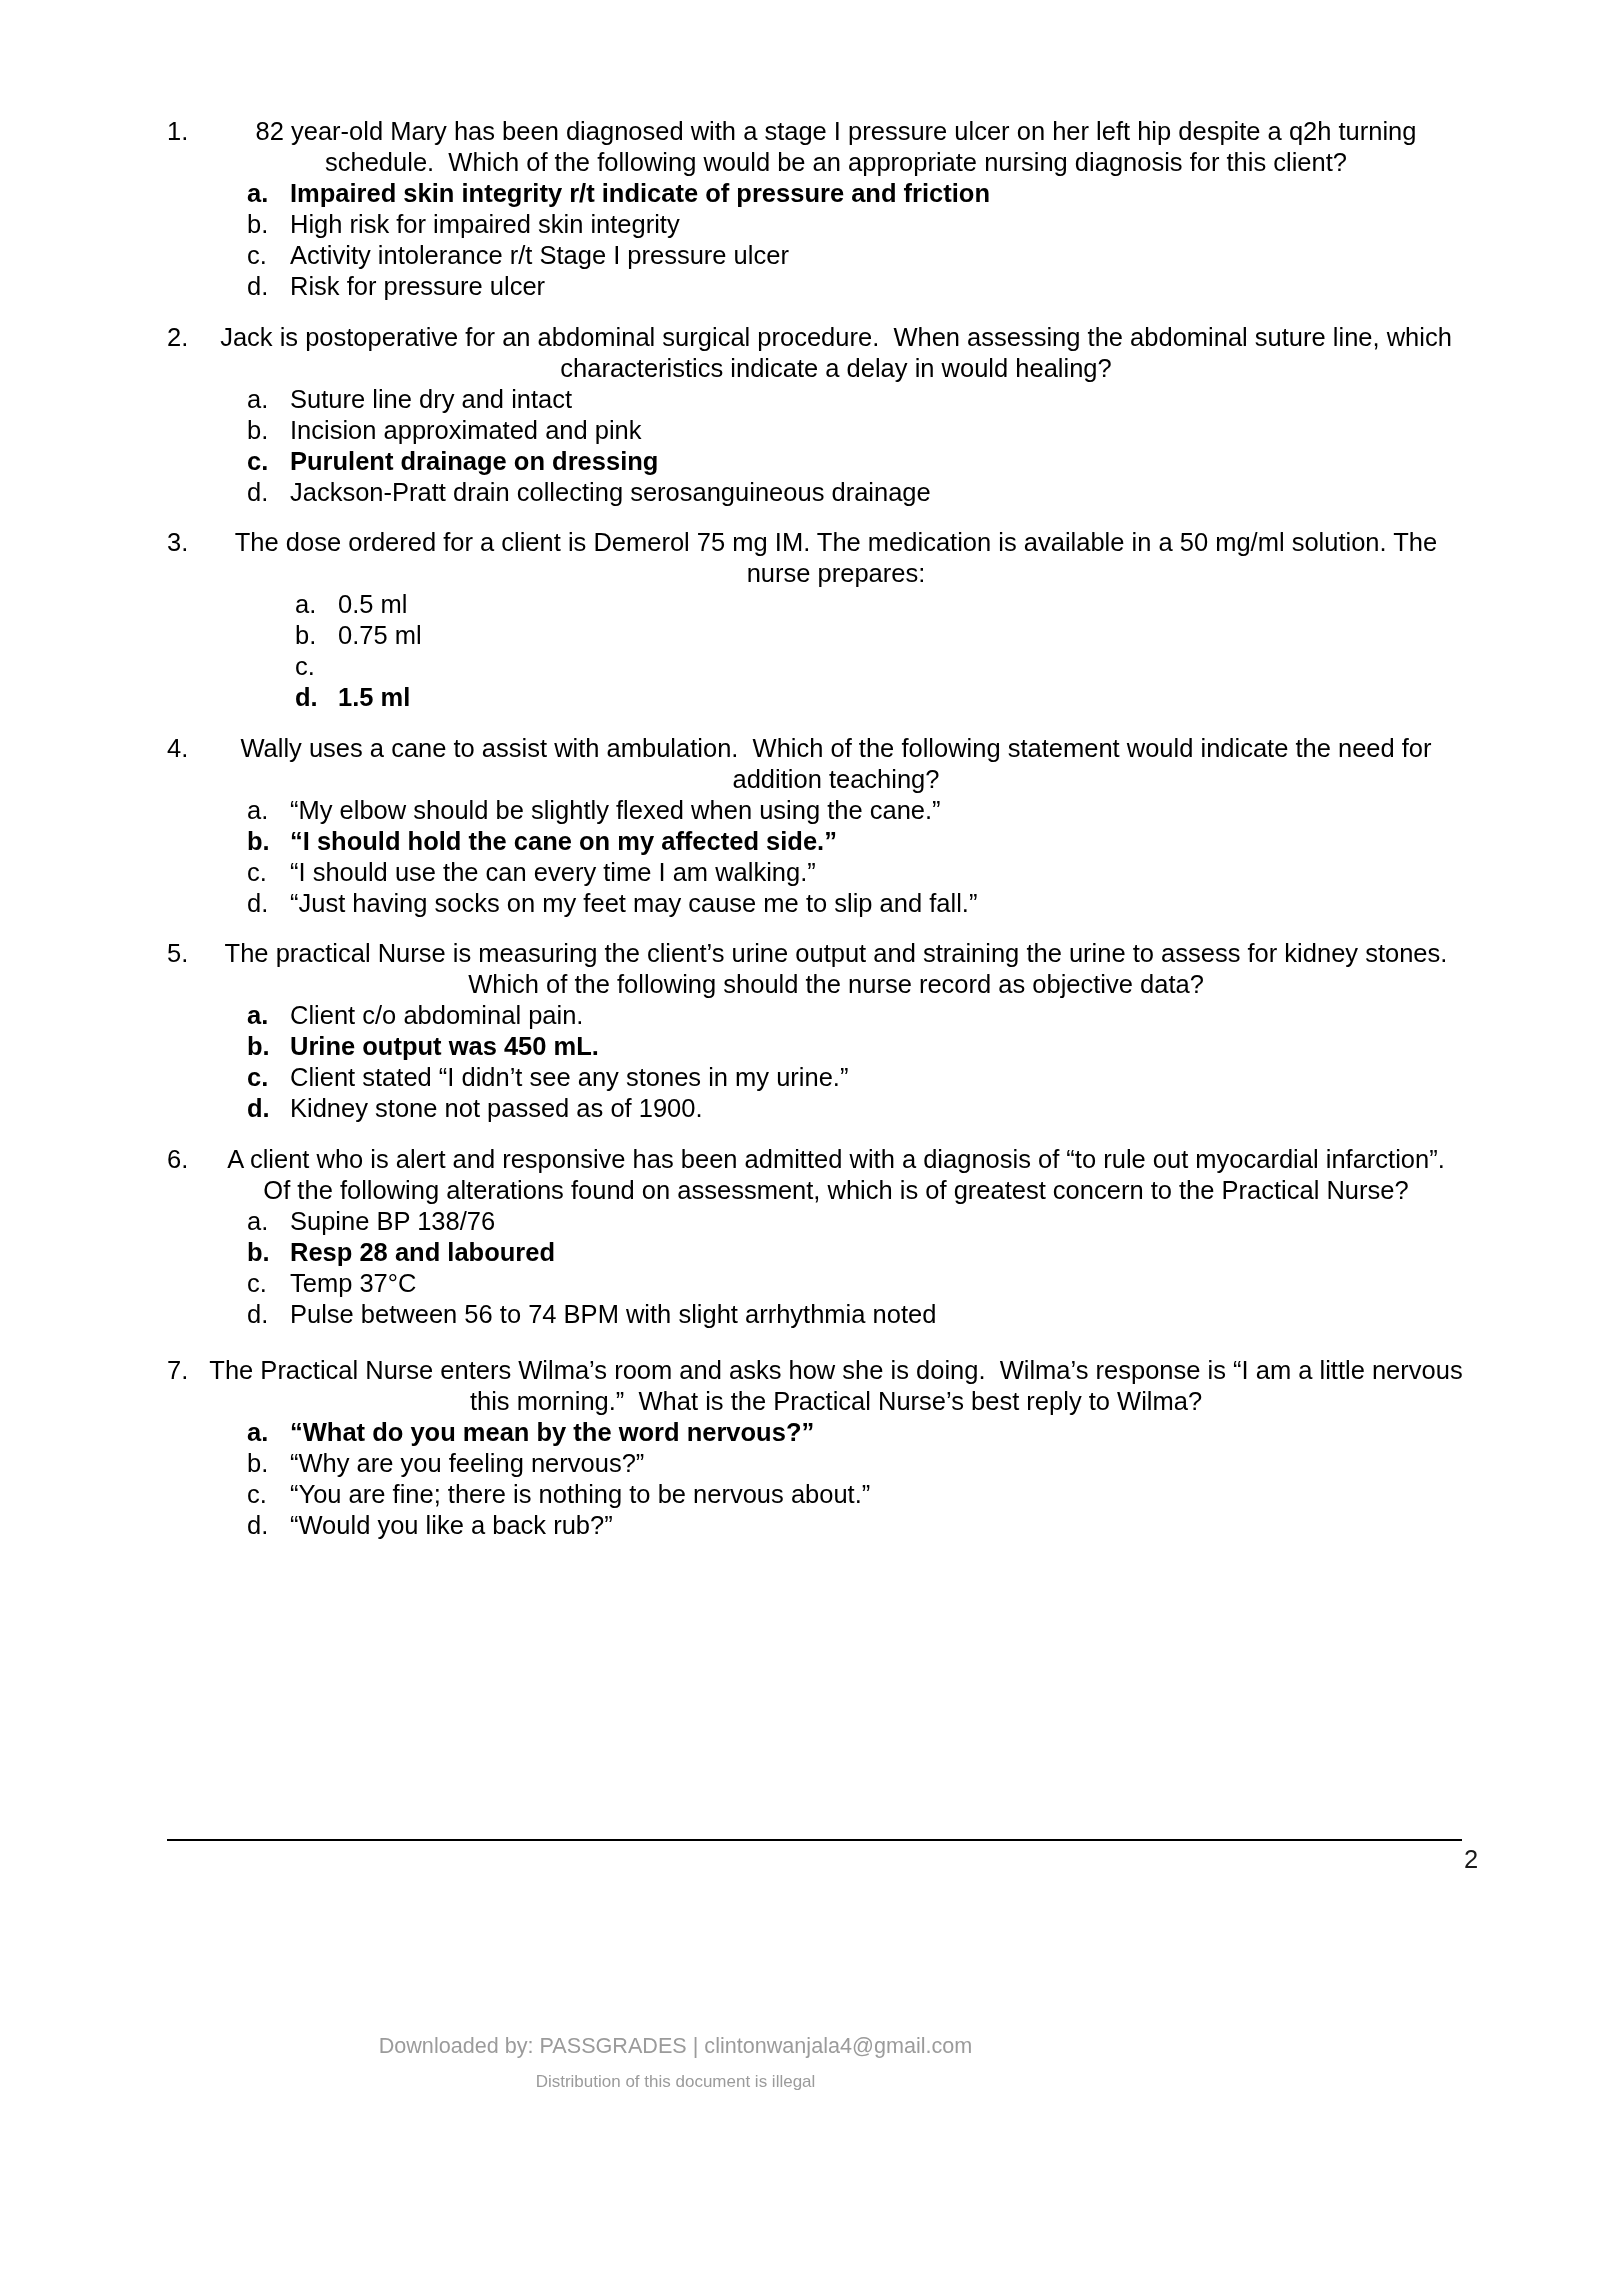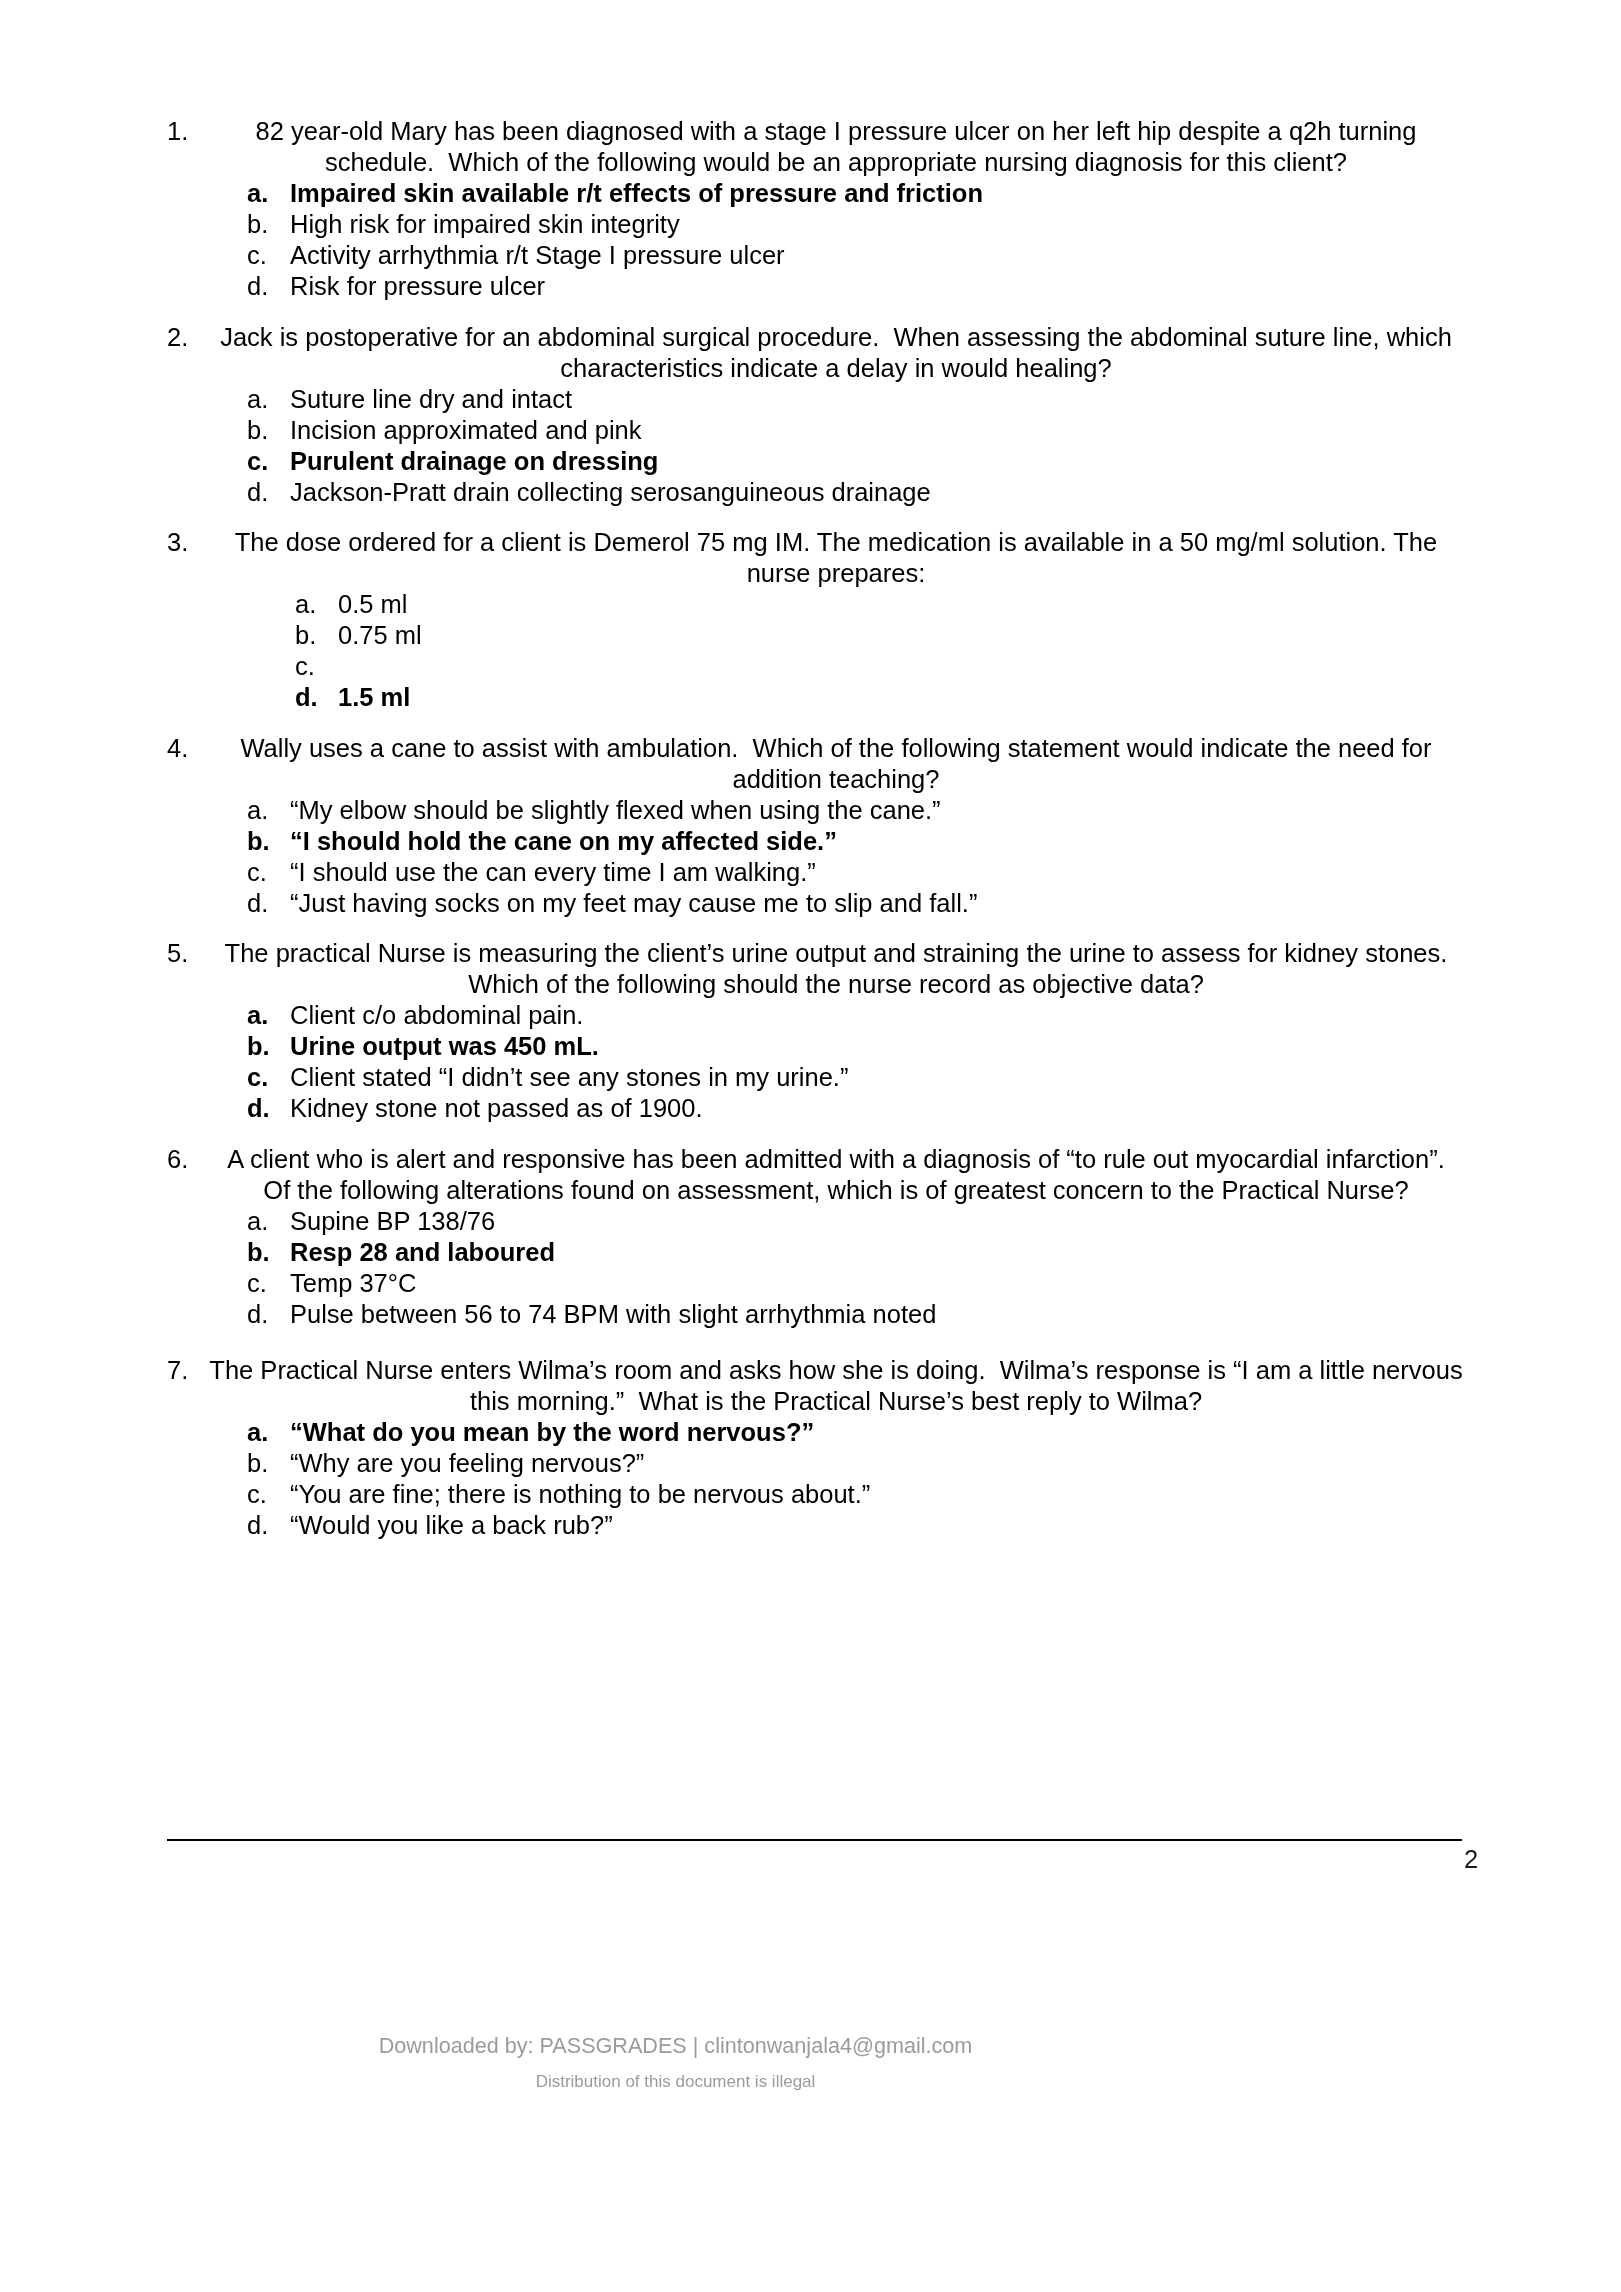--- a/index.html
+++ b/index.html
@@ -92,29 +92,29 @@
 <div class="page">
 
   <div class="content" id="questions">
       <div class="question">
         <div class="q-num">1.</div>
         <div class="q-body">
           <div class="q-stem">82 year-old Mary has been diagnosed with a stage I pressure ulcer on her left hip despite a q2h turning schedule.  Which of the following would be an appropriate nursing diagnosis for this client?</div>
           <div class="options">
             <div class="option">
               <span class="opt-letter bold">a.</span>
-              <span class="opt-text bold">Impaired skin available r/t effects of pressure and friction</span>
+              <span class="opt-text bold">Impaired skin integrity r/t indicate of pressure and friction</span>
             </div>
             <div class="option">
               <span class="opt-letter">b.</span>
               <span class="opt-text">High risk for impaired skin integrity</span>
             </div>
             <div class="option">
               <span class="opt-letter">c.</span>
-              <span class="opt-text">Activity arrhythmia r/t Stage I pressure ulcer</span>
+              <span class="opt-text">Activity intolerance r/t Stage I pressure ulcer</span>
             </div>
             <div class="option">
               <span class="opt-letter">d.</span>
               <span class="opt-text">Risk for pressure ulcer</span>
             </div>
           </div>
         </div>
       </div>
       <div class="question">
         <div class="q-num">2.</div>

